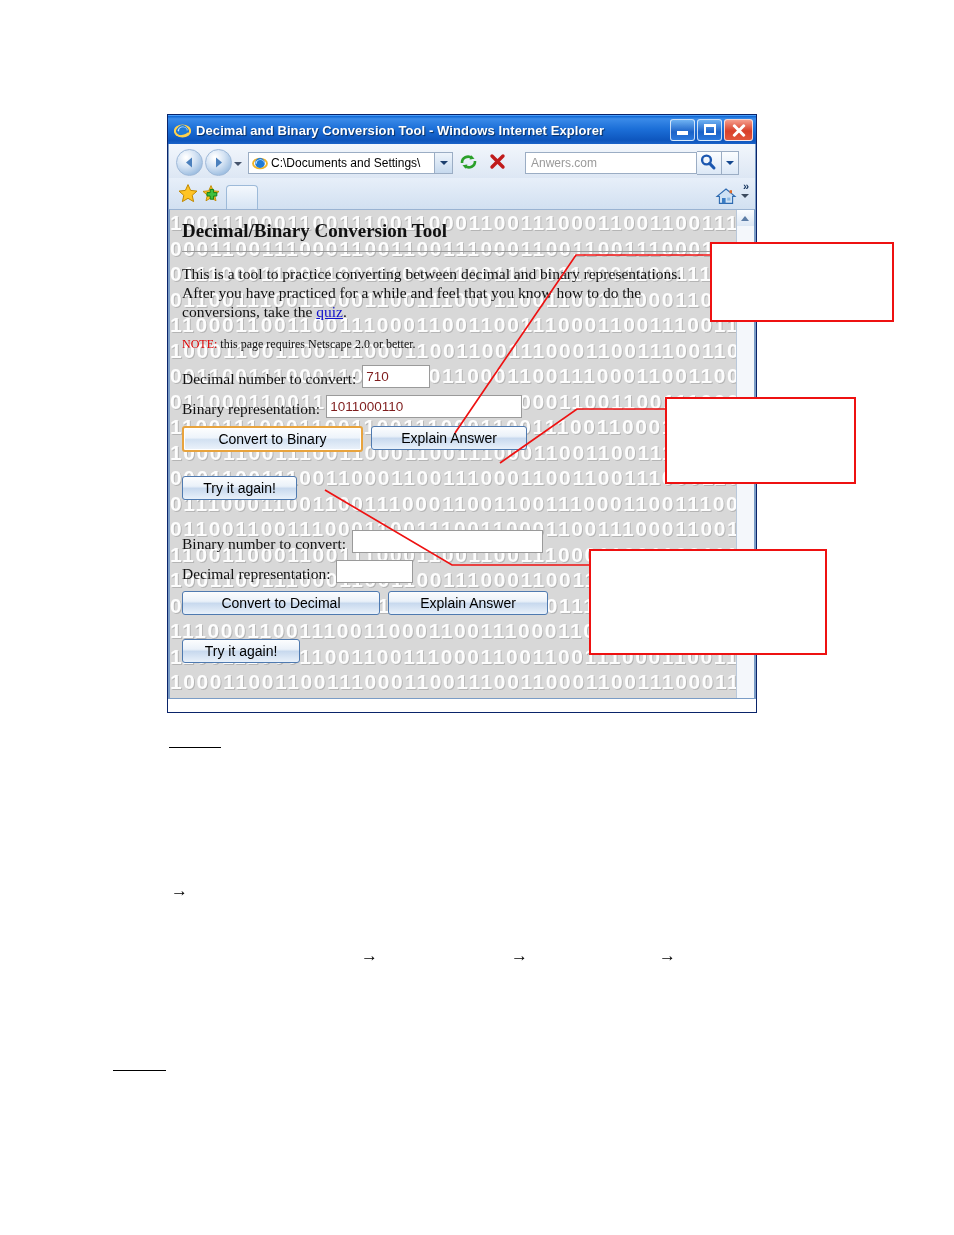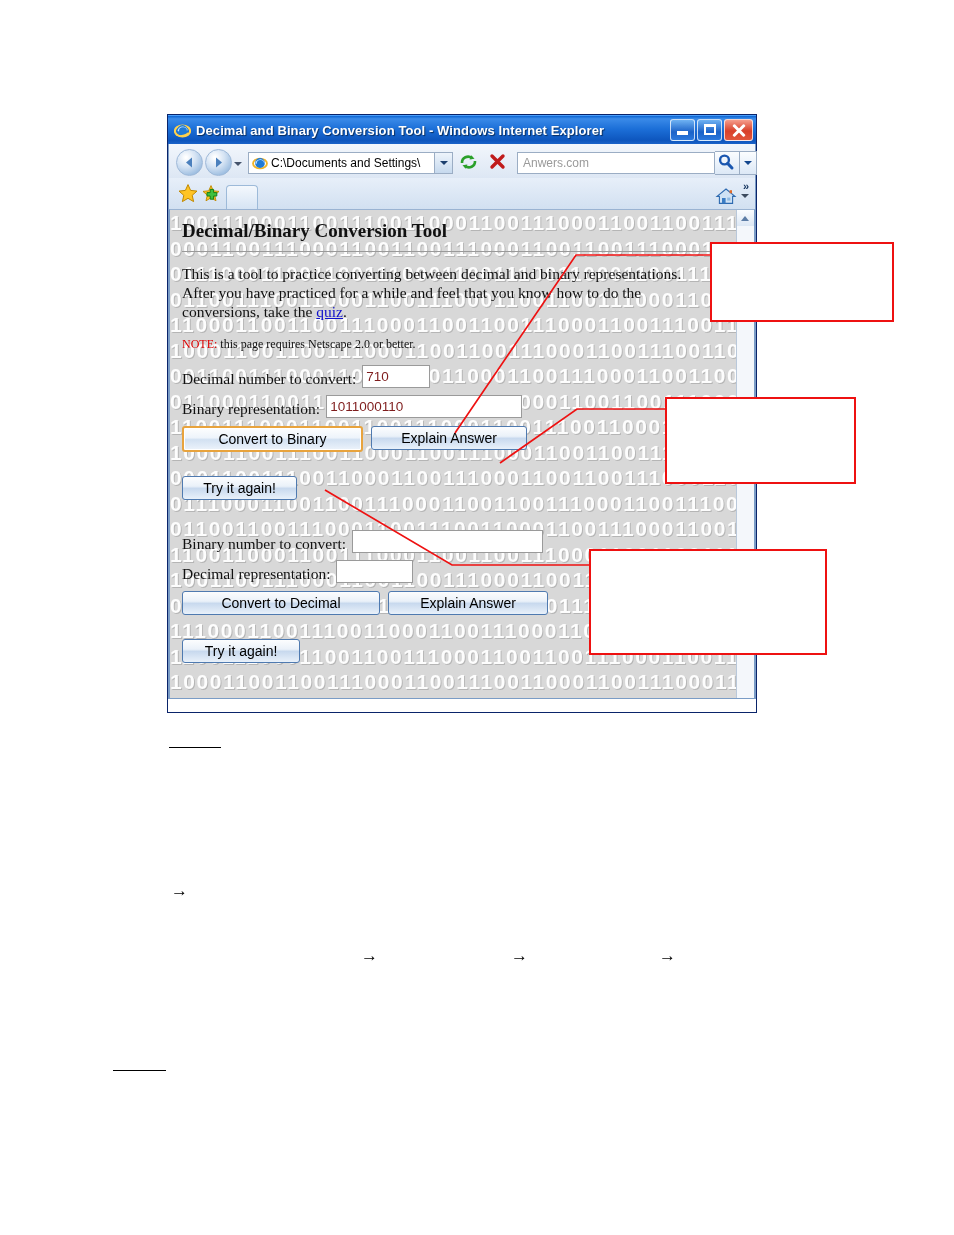--- a/index.html
+++ b/index.html
@@ -66,21 +66,21 @@
     font-family:"Liberation Sans",sans-serif;font-size:12px;color:#000;white-space:nowrap;
     overflow:hidden;flex:1 1 auto;
   }
   #addr .dd{
     width:17px;height:20px;flex:0 0 auto;background:linear-gradient(180deg,#eef4fb,#c6d9ee);
     border-left:1px solid #9badc4;position:relative;
   }
   #addr .dd::after{content:"";position:absolute;left:5px;top:8px;border-left:4px solid transparent;border-right:4px solid transparent;border-top:4px solid #1c3f6e;}
   .sqbtn{width:23px;height:22px;margin-left:4px;flex:0 0 auto;border:1px solid transparent;position:relative;}
   #search{
-    flex:0 0 auto;width:198px;height:22px;margin-left:6px;background:#fff;border:1px solid #9badc4;
+    flex:0 0 auto;width:172px;height:22px;margin-left:14px;background:#fff;border:1px solid #9badc4;
     display:flex;align-items:center;box-sizing:border-box;
   }
   #search .ph{font-family:"Liberation Sans",sans-serif;font-size:12px;color:#9a9a9a;padding-left:5px;white-space:nowrap;}
   #search-go{width:24px;height:22px;flex:0 0 auto;border:1px solid #9badc4;border-left:none;
              background:linear-gradient(180deg,#fbfdff,#dce8f6);position:relative;}
   #search-drop{width:16px;height:22px;flex:0 0 auto;border:1px solid #9badc4;border-left:none;
              background:linear-gradient(180deg,#fbfdff,#dce8f6);position:relative;}
   #search-drop::after{content:"";position:absolute;left:4px;top:9px;border-left:4px solid transparent;border-right:4px solid transparent;border-top:4px solid #13478e;}
 
   

